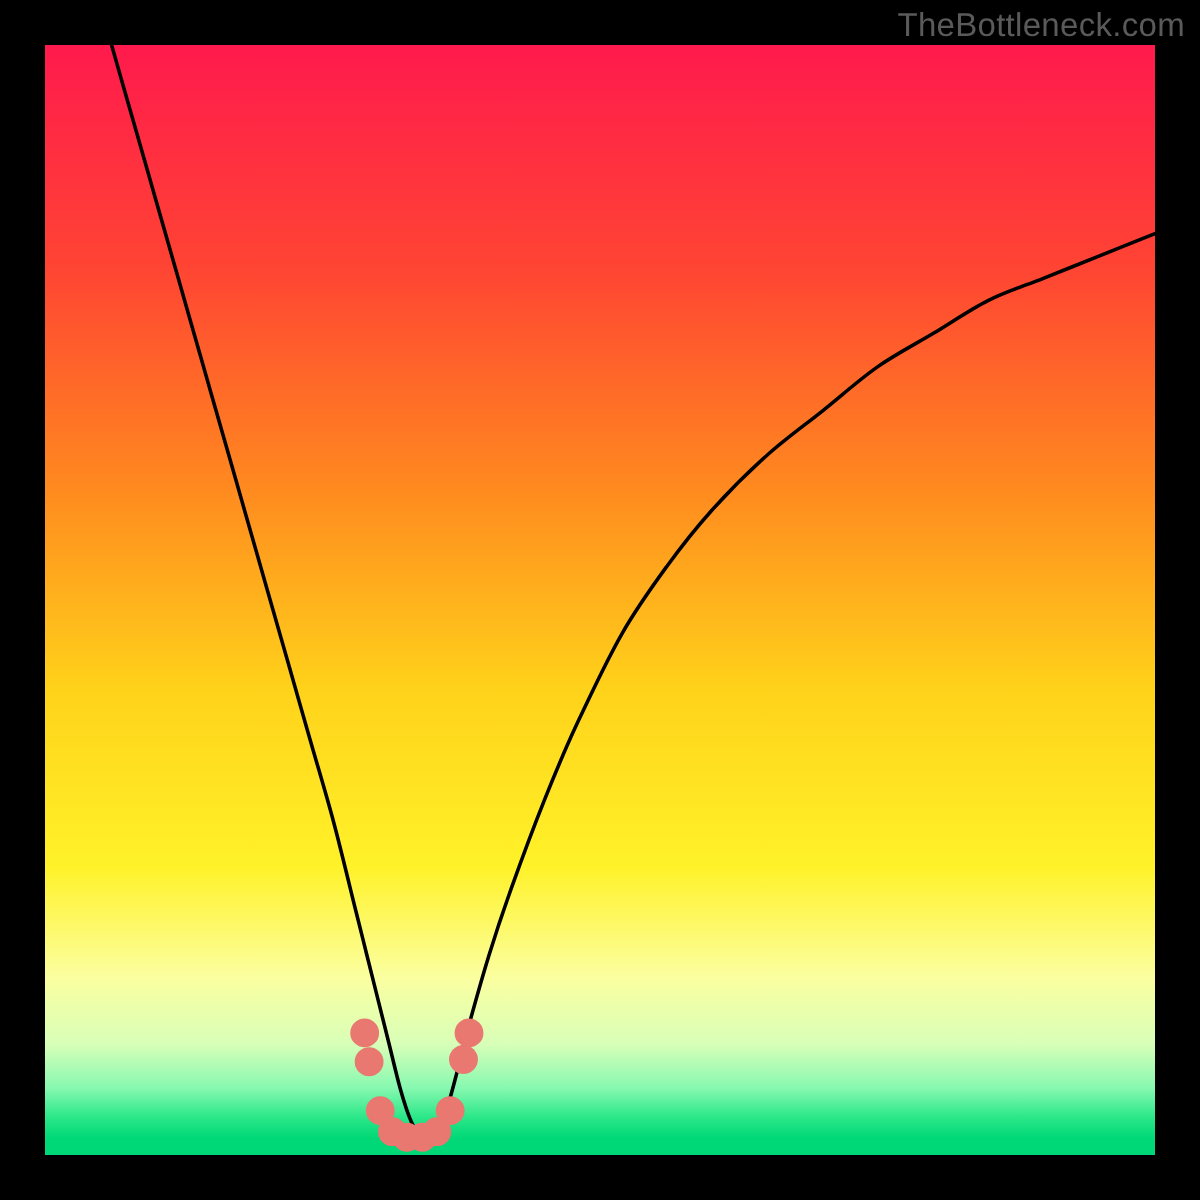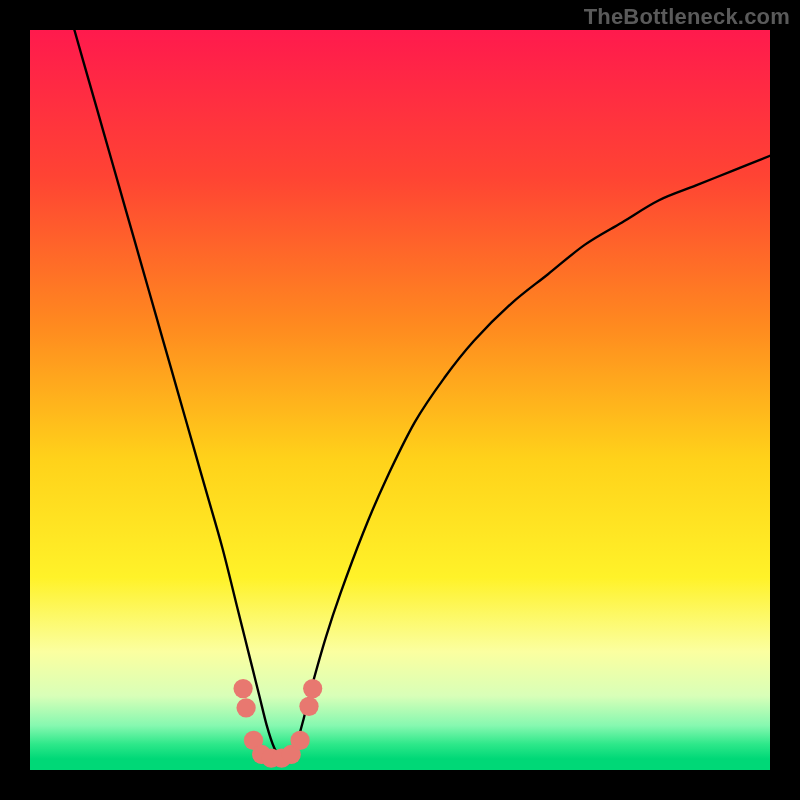--- a/index.html
+++ b/index.html
@@ -2,21 +2,20 @@
 <html><head>
 <meta charset="utf-8">
 <style>
   * { margin: 0; padding: 0; box-sizing: border-box; }
   html, body { width: 800px; height: 800px; overflow: hidden; background: #000; }
   .frame {
     position: relative;
     width: 800px;
     height: 800px;
     background: #000;
-    font-weight: bold;
   }
   .plot-area {
     position: absolute;
     left: 30px;
     top: 30px;
     width: 740px;
     height: 740px;
     overflow: hidden;
   }
   .gradient {

